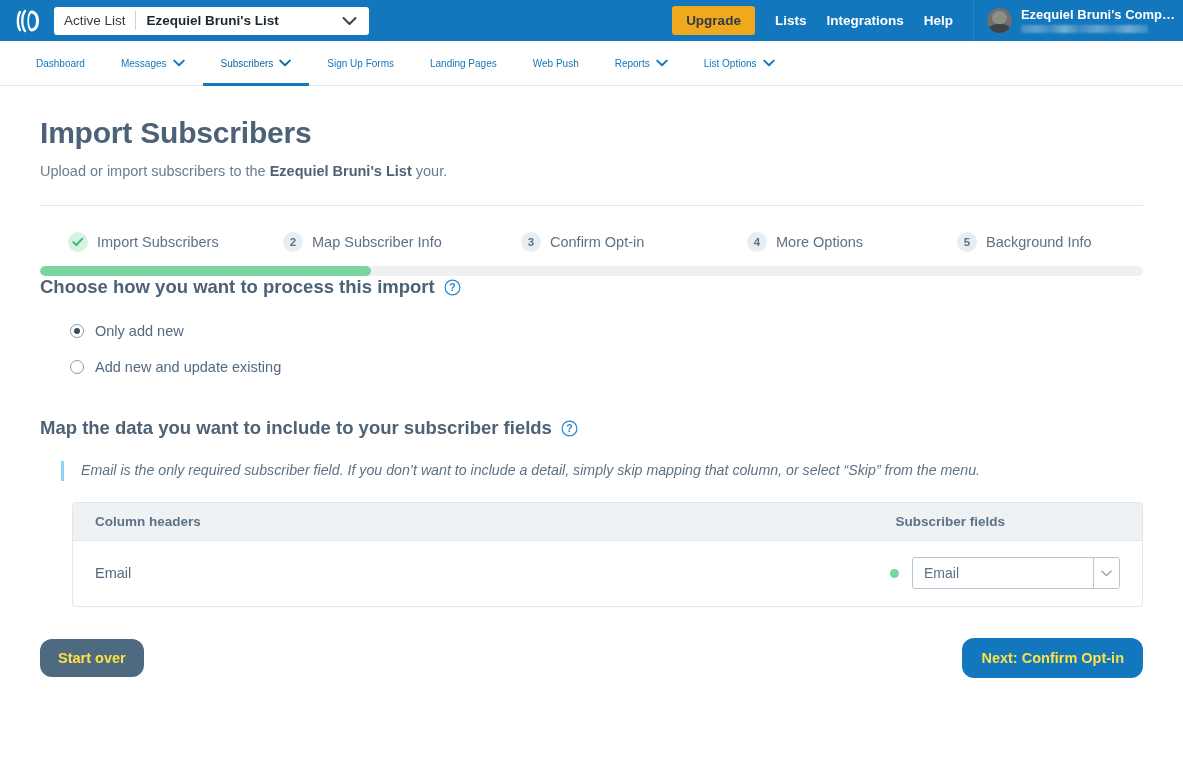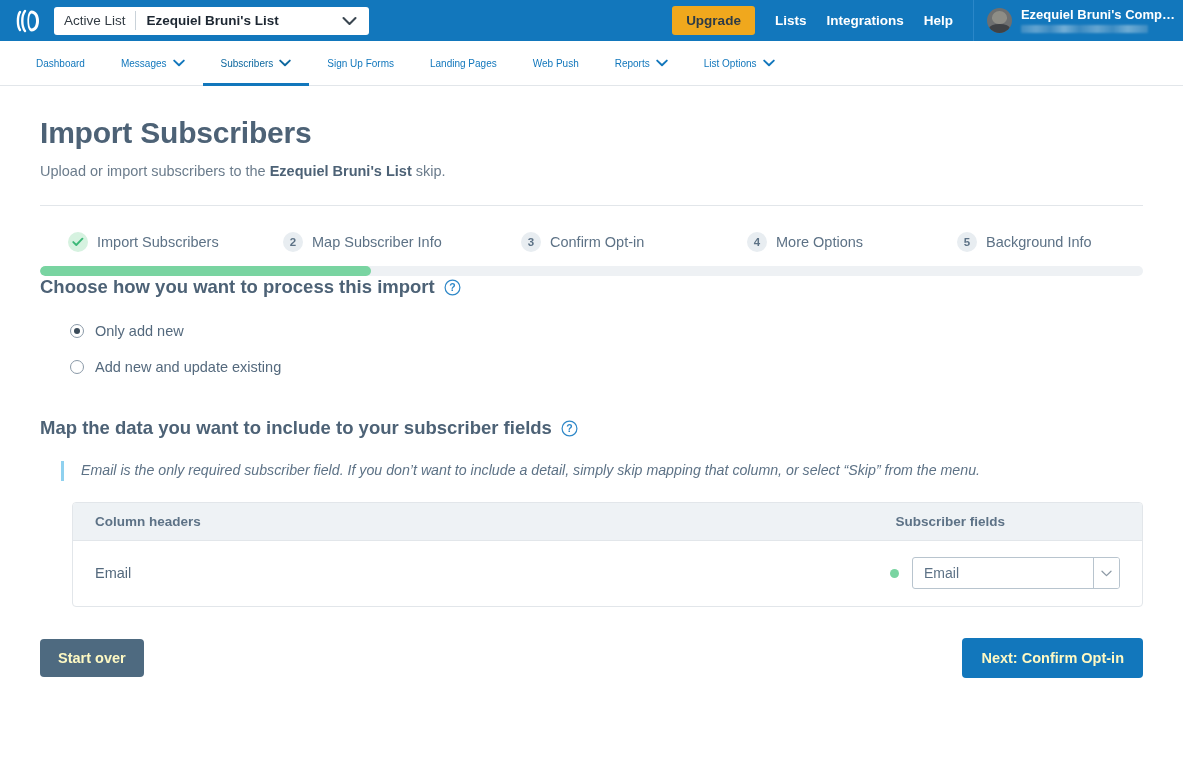--- a/index.html
+++ b/index.html
@@ -364,26 +364,26 @@
   }
 
   
   .footer {
     display: flex;
     align-items: center;
     margin-top: 31px;
   }
   .btn {
     border: none;
-    border-radius: 4px;
+    border-radius: 12px;
     font-family: "Liberation Sans", sans-serif;
     font-size: 14.5px;
     font-weight: bold;
     cursor: pointer;
-    color: #fef9c3;
+    color: #fde047;
   }
   .btn-secondary {
     background: #4f6madd;
     background: #4e6a80;
     height: 38px;
     padding: 0 18px;
   }
   .btn-primary {
     background: #1277bc;
     height: 40px;
@@ -484,21 +484,21 @@
         <path d="M1.2 1.6 L6 6.3 L10.8 1.6" stroke="#1277bc" stroke-width="1.9" fill="none" stroke-linecap="round" stroke-linejoin="round"></path>
       </svg>
     </span>
   </a>
 </div>
 
 <div class="page">
 
   <h1 class="page-title">Import Subscribers</h1>
 
-  <p class="page-sub"><span>Upload or import subscribers to the </span><b>Ezequiel Bruni's List</b><span> skip.</span></p>
+  <p class="page-sub"><span>Upload or import subscribers to the </span><b>Ezequiel Bruni's List</b><span> your.</span></p>
 
   <div class="hr"></div>
 
   <div class="stepper">
 
     <div class="step" style="width:215px">
       <span class="step-badge done">
         <svg width="12" height="10" viewBox="0 0 12 10" aria-hidden="true">
           <path d="M1.3 5.1 L4.3 8 L10.4 1.7" stroke="#3cb878" stroke-width="1.9" fill="none" stroke-linecap="round" stroke-linejoin="round"></path>
         </svg>

